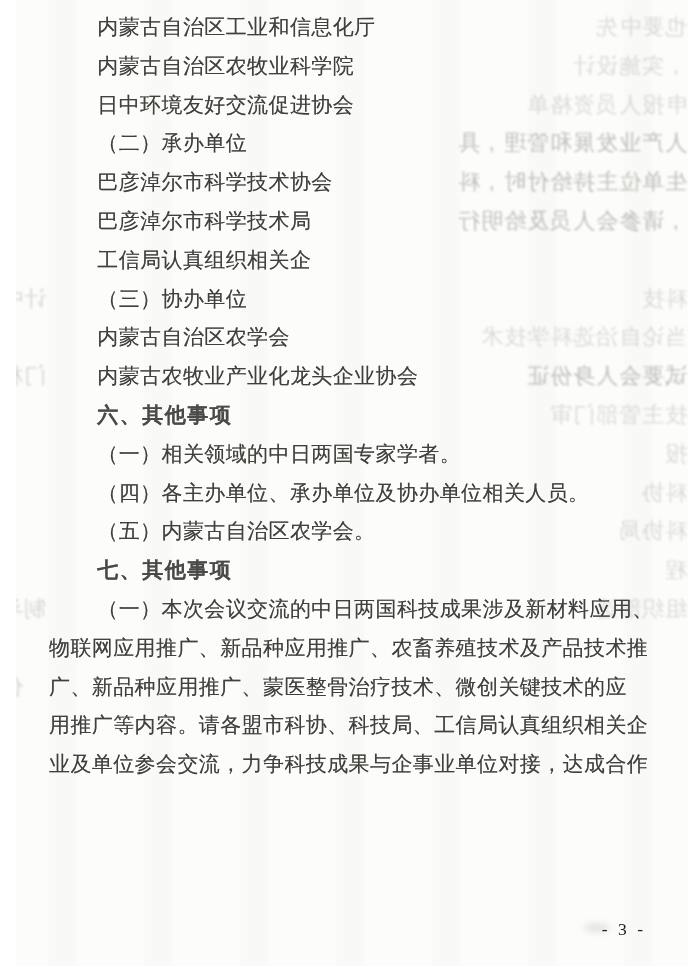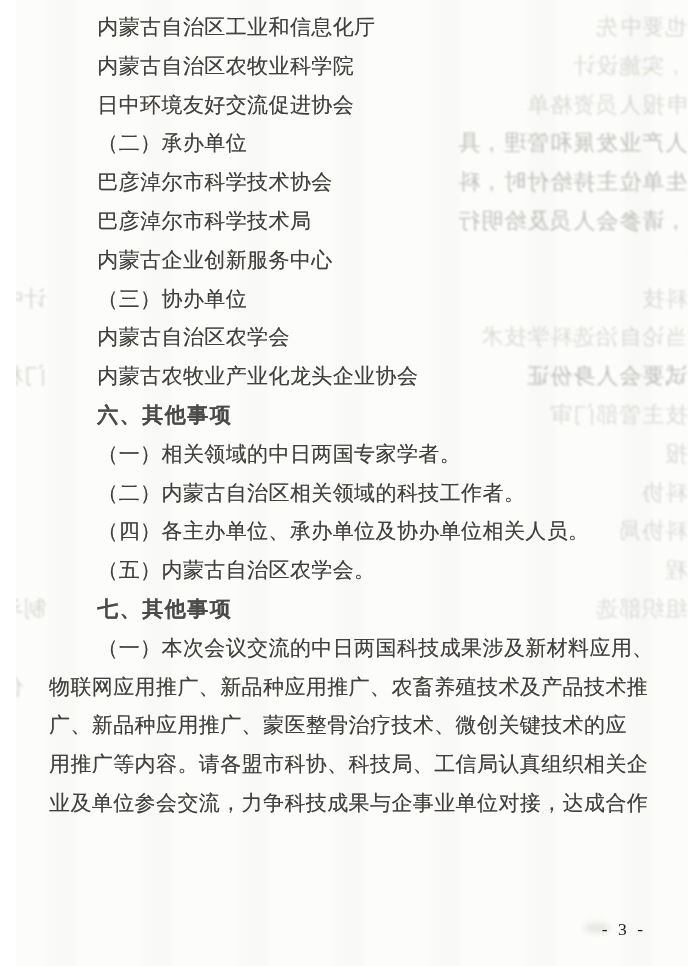--- a/index.html
+++ b/index.html
@@ -162,27 +162,26 @@
     </div>
 
   <main class="content">
 
   <p class="line indent">内蒙古自治区工业和信息化厅</p>
       <p class="line indent">内蒙古自治区农牧业科学院</p>
       <p class="line indent">日中环境友好交流促进协会</p>
       <p class="line indent">（二）承办单位</p>
       <p class="line indent">巴彦淖尔市科学技术协会</p>
       <p class="line indent">巴彦淖尔市科学技术局</p>
-      <p class="line indent">内蒙古企业创新服务中心</p>
+      <p class="line indent">工信局认真组织相关企</p>
       <p class="line indent">（三）协办单位</p>
       <p class="line indent">内蒙古自治区农学会</p>
       <p class="line indent">内蒙古农牧业产业化龙头企业协会</p>
       <p class="line indent head">六、其他事项</p>
       <p class="line indent">（一）相关领域的中日两国专家学者。</p>
-      <p class="line indent">（二）内蒙古自治区相关领域的科技工作者。</p>
       <p class="line indent">（四）各主办单位、承办单位及协办单位相关人员。</p>
       <p class="line indent">（五）内蒙古自治区农学会。</p>
       <p class="line indent head">七、其他事项</p>
       <p class="line indent">（一）本次会议交流的中日两国科技成果涉及新材料应用、</p>
       <p class="line">物联网应用推广、新品种应用推广、农畜养殖技术及产品技术推</p>
       <p class="line">广、新品种应用推广、蒙医整骨治疗技术、微创关键技术的应</p>
       <p class="line">用推广等内容。请各盟市科协、科技局、工信局认真组织相关企</p>
       <p class="line">业及单位参会交流，力争科技成果与企事业单位对接，达成合作</p>
     </main>
 

